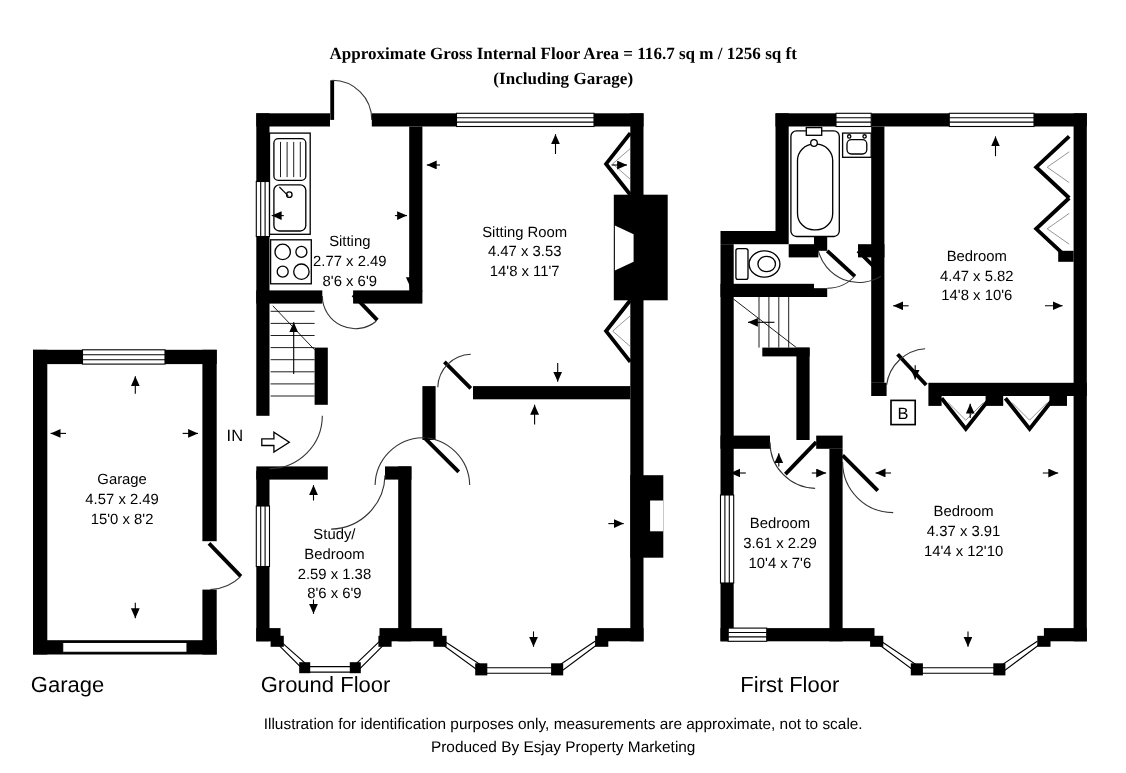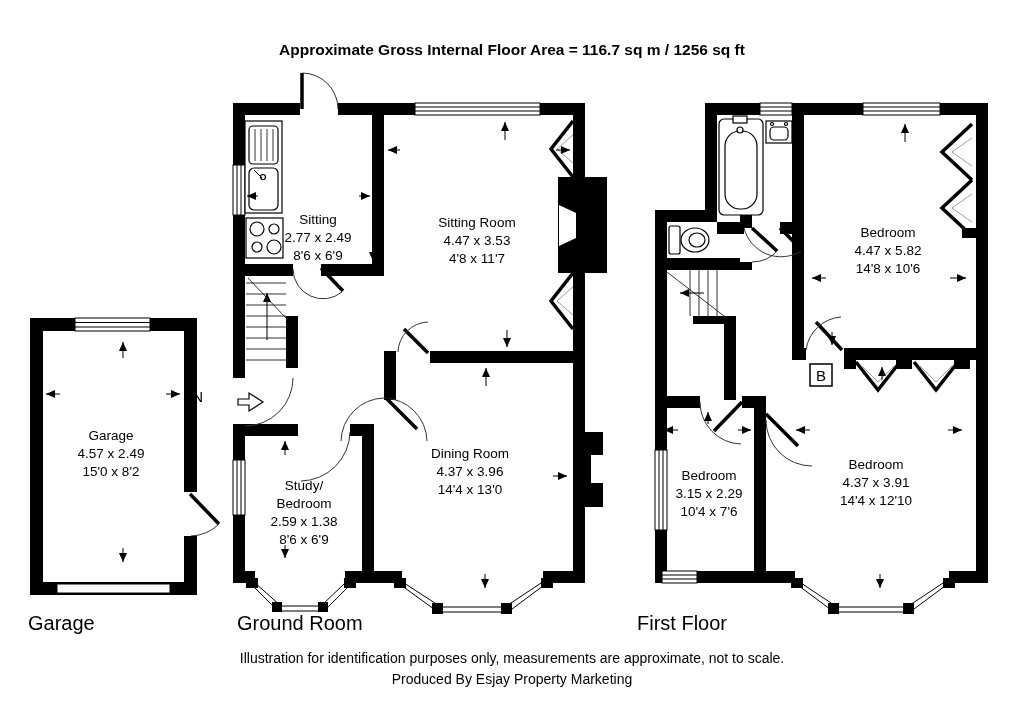--- a/index.html
+++ b/index.html
@@ -2,21 +2,21 @@
 <html><head>
 <meta charset="utf-8">
 <style>
   html,body{margin:0;padding:0;background:#fff;}
   #page{position:relative;width:1024px;height:703px;background:#fff;overflow:hidden;
         font-family:"Liberation Sans", sans-serif;color:#000;}
   svg{position:absolute;left:0;top:0;}
   .lbl{position:absolute;text-align:center;transform:translateX(-50%);line-height:18px;
        font-size:13.5px;white-space:nowrap;}
   .title{position:absolute;left:0;width:1024px;text-align:center;font-weight:bold;
-         font-size:15.5px;white-space:nowrap;}
+         font-size:15.5px;white-space:nowrap;font-family:Liberation Serif, serif;}
   .floorlbl{position:absolute;font-size:20px;white-space:nowrap;}
   .footer{position:absolute;left:0;width:1024px;text-align:center;font-size:14px;white-space:nowrap;}
   .inlbl{position:absolute;font-size:15px;}
   .wall{fill:#000;stroke:none;}
   .win{fill:#fff;stroke:#000;stroke-width:1;}
   .thin{stroke:#000;stroke-width:1;fill:none;}
   .arc{stroke:#333;stroke-width:1;fill:none;}
   .leaf{stroke:#000;stroke-width:3.5;fill:none;}
   .fix{stroke:#000;stroke-width:1.2;fill:#fff;}
   .tread{stroke:#000;stroke-width:0.8;fill:none;}
@@ -342,71 +342,67 @@
     <line class="dim" x1="678" y1="430" x2="664" y2="430" marker-end="url(#ah)"></line>
     <line class="dim" x1="738" y1="430" x2="751" y2="430" marker-end="url(#ah)"></line>
     <line class="dim" x1="810" y1="430" x2="796" y2="430" marker-end="url(#ah)"></line>
     <line class="dim" x1="948" y1="430" x2="962" y2="430" marker-end="url(#ah)"></line>
     <line class="dim" x1="880" y1="574" x2="880" y2="588" marker-end="url(#ah)"></line>
     <line class="dim" x1="708" y1="424" x2="708" y2="412" marker-end="url(#ah)"></line>
   </g>
 </svg>
 
   <div class="title" style="top:41px">Approximate Gross Internal Floor Area  = 116.7 sq m  / 1256 sq ft</div>
+  <div class="title" style="top:63px">(Including Garage)</div>
 
   <div class="lbl" style="left:111px;top:427px">
     <div>Garage</div>
     <div>4.57 x 2.49</div>
     <div>15'0 x 8'2</div>
   </div>
 
   <div class="lbl" style="left:318px;top:211px">
     <div>Sitting</div>
     <div>2.77 x 2.49</div>
     <div>8'6 x 6'9</div>
   </div>
 
-  <div class="lbl" style="left:477px;top:214px">
+  <div class="lbl" style="left:477px;top:202px">
     <div>Sitting Room</div>
     <div>4.47 x 3.53</div>
-    <div>4'8 x 11'7</div>
-  </div>
-
-  <div class="lbl" style="left:470px;top:445px">
-    <div>Dining Room</div>
-    <div>4.37 x 3.96</div>
-    <div>14'4 x 13'0</div>
-  </div>
+    <div>14'8 x 11'7</div>
+  </div>
+
 
   <div class="lbl" style="left:304px;top:477px">
     <div>Study/</div>
     <div>Bedroom</div>
     <div>2.59 x 1.38</div>
     <div>8'6 x 6'9</div>
   </div>
 
   <div class="lbl" style="left:888px;top:224px">
     <div>Bedroom</div>
     <div>4.47 x 5.82</div>
     <div>14'8 x 10'6</div>
   </div>
 
   <div class="lbl" style="left:709px;top:467px">
     <div>Bedroom</div>
-    <div>3.15 x 2.29</div>
+    <div>3.61 x 2.29</div>
     <div>10'4 x 7'6</div>
   </div>
 
   <div class="lbl" style="left:876px;top:456px">
     <div>Bedroom</div>
     <div>4.37 x 3.91</div>
     <div>14'4 x 12'10</div>
   </div>
 
-  <div class="inlbl" style="left:188px;top:388px">IN</div>
+  <div class="inlbl" style="left:206px;top:388px">IN</div>
 
   <div class="floorlbl" style="left:28px;top:612px">Garage</div>
-  <div class="floorlbl" style="left:237px;top:612px">Ground Room</div>
-  <div class="floorlbl" style="left:637px;top:612px">First Floor</div>
+  <div class="floorlbl" style="left:237px;top:612px">Ground Floor</div>
+  <div class="floorlbl" style="left:673px;top:612px">First Floor</div>
 
   <div class="footer" style="top:650px">Illustration for identification purposes only, measurements are approximate, not to scale.</div>
   <div class="footer" style="top:671px">Produced By Esjay Property Marketing</div>
 </div>
 
 </body></html>

